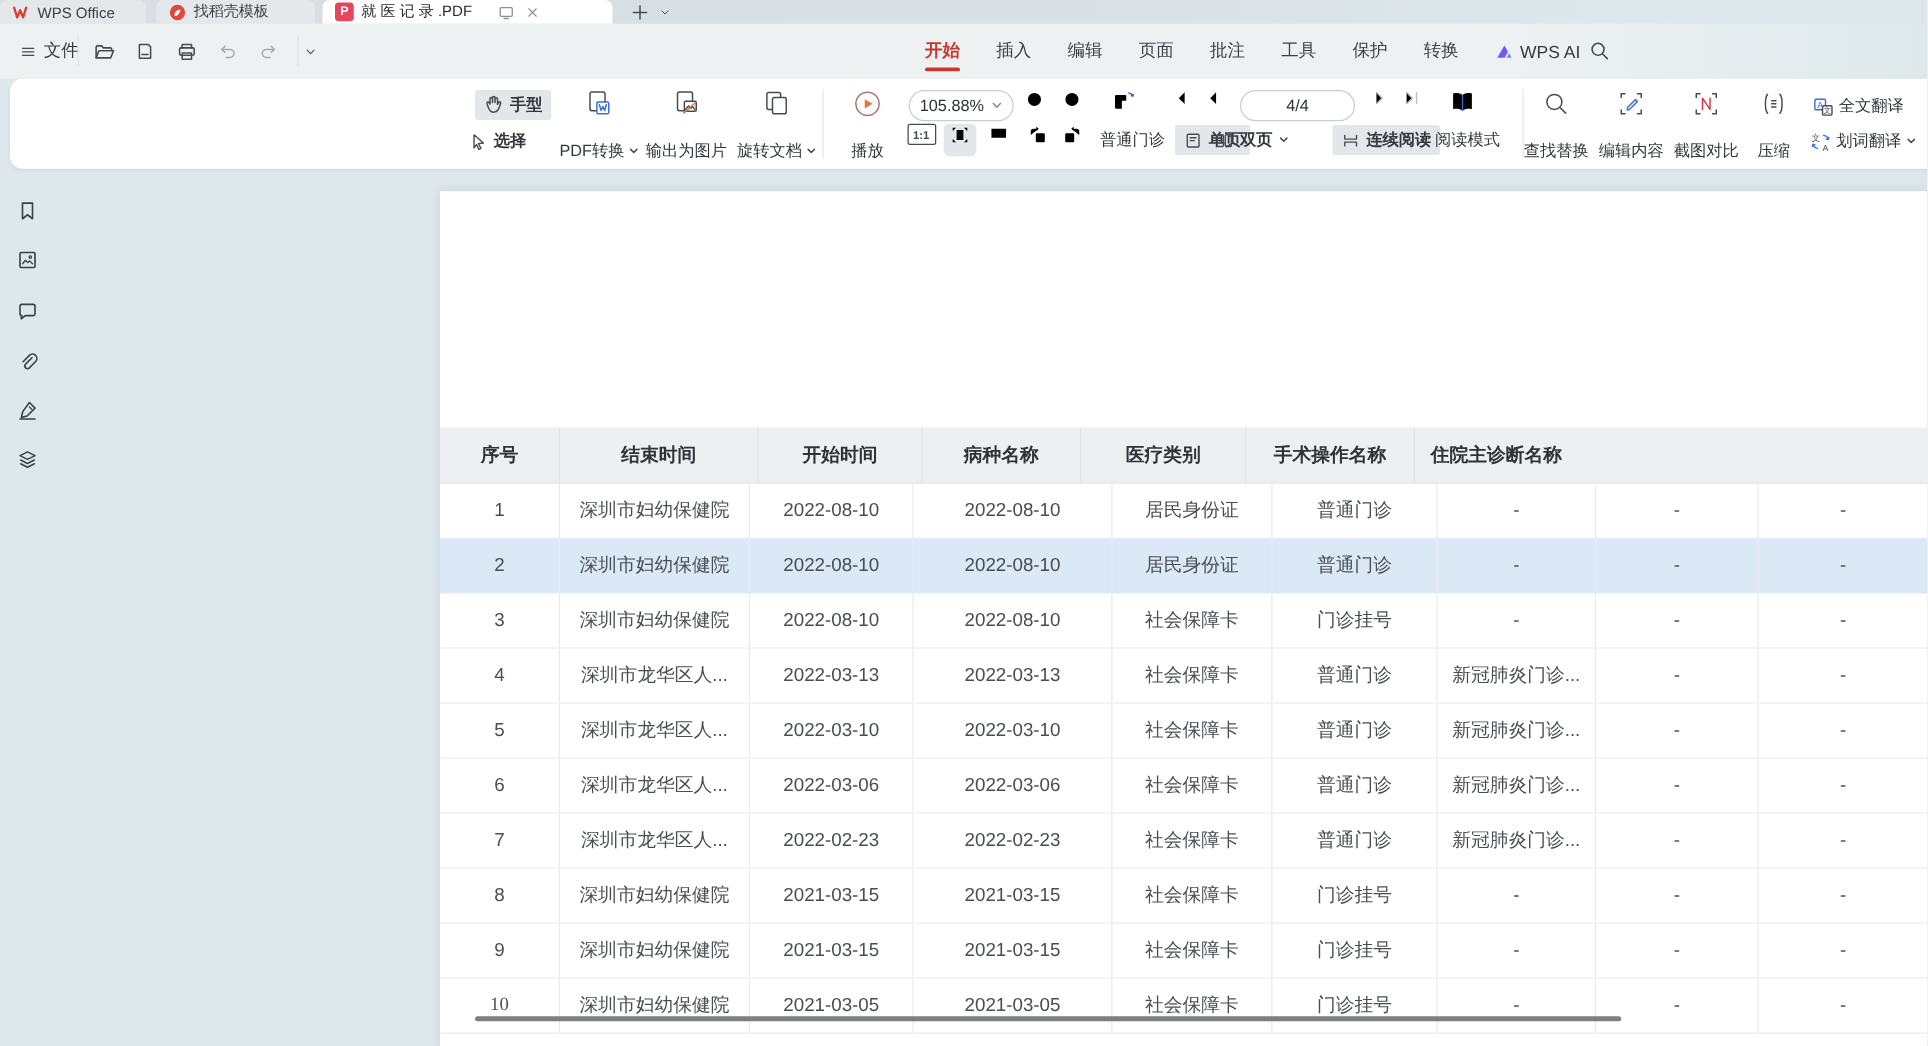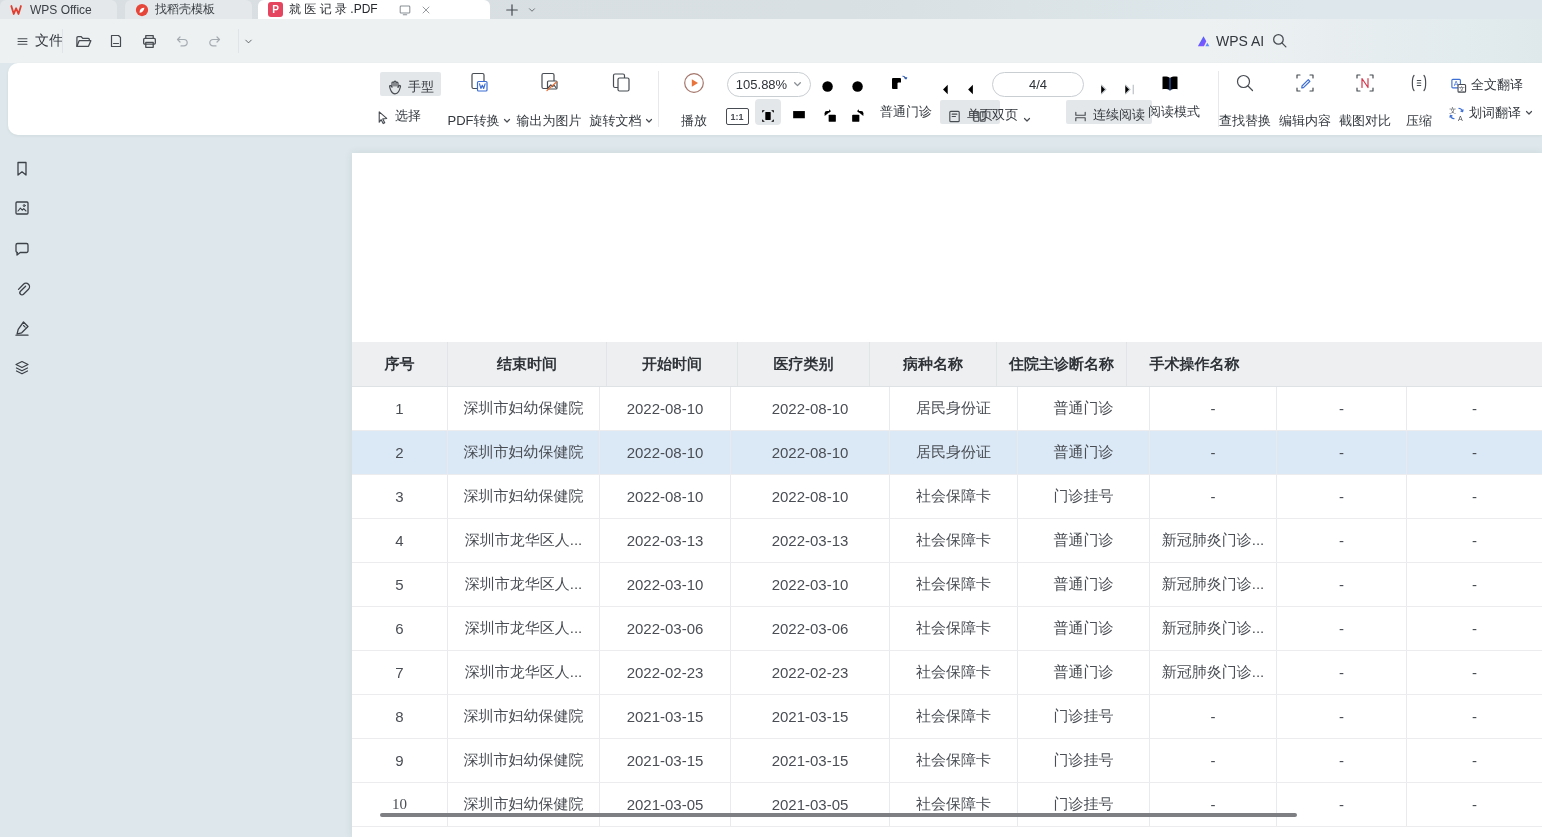--- a/index.html
+++ b/index.html
@@ -39,28 +39,28 @@
   .menu-item{font-size:14px;color:#3b4046;position:relative;padding:11px 0;}
   .menu-item.active{color:#c7392f;font-weight:bold;}
   .menu-item.active::after{content:"";position:absolute;left:0;right:0;bottom:4px;height:3px;border-radius:2px;background:#c7392f;}
   .wpsai{position:absolute;left:1196px;top:11px;height:22px;display:flex;align-items:center;gap:5px;font-size:14px;color:#33383e;}
   .menusearch{position:absolute;left:1271px;top:13px;}
 
   
   .ribbon{position:absolute;left:8px;top:63px;width:1534px;height:72px;background:#ffffff;
     border-radius:10px 0 0 10px;box-shadow:0 1px 3px rgba(40,60,70,.08);}
   .ribbon .vdiv{background:#e6e8ea;}
-  .rbtn-s{position:absolute;height:24px;display:flex;align-items:flex-end;gap:5px;font-size:13px;color:#33383e;
-    padding:0 7px;border-radius:2px;box-sizing:border-box;}
+  .rbtn-s{position:absolute;height:24px;display:flex;align-items:center;gap:5px;font-size:13px;color:#33383e;
+    padding:0 7px;border-radius:2px;box-sizing:border-box;font-weight:bold;}
   .rbtn-s.sel{background:#e4e7e9;}
   .rgroup{position:absolute;top:8px;width:84px;height:57px;display:flex;flex-direction:column;align-items:center;justify-content:space-between;}
   .rgroup .rlabel{font-size:13px;color:#33383e;display:flex;align-items:center;gap:3px;line-height:15px;}
   .pillbox{position:absolute;height:25px;border:1px solid #c9ced2;border-radius:13px;background:#fff;
     display:flex;align-items:center;justify-content:center;gap:6px;font-size:13px;color:#2e3338;box-sizing:border-box;}
-  .iconbtn{position:absolute;width:26px;height:26px;display:flex;align-items:flex-end;justify-content:center;border-radius:4px;}
+  .iconbtn{position:absolute;width:26px;height:26px;display:flex;align-items:flex-start;justify-content:center;border-radius:4px;}
   .iconbtn.sel{background:#e4e7e9;}
   .iconbtn.disabled svg{stroke:#bcc2c7;}
   .rtext{position:absolute;font-size:13px;color:#33383e;display:flex;align-items:center;gap:4px;}
   .oneone{width:21px;height:15px;border:1.4px solid #474c52;border-radius:2px;font-size:9px;color:#474c52;
     display:flex;align-items:center;justify-content:center;font-weight:bold;letter-spacing:0;}
 
   
   .sidebar{position:absolute;left:0;top:135px;width:44px;bottom:0;}
   .sbtn{position:absolute;left:8px;width:28px;height:28px;display:flex;align-items:center;justify-content:center;border-radius:4px;}
 
@@ -170,20 +170,30 @@
           <path d="M10 4l2.5 2.5L10 9"></path>
         </svg>
     </span>
     <span class="qbtn ic">
       <svg width="11" height="11" viewBox="0 0 16 16">
           <path d="M4 6l4 4 4-4"></path>
         </svg>
     </span>
   </div>
   <div class="vdiv" style="left:238px"></div>
+  <nav class="menus">
+      <span class="menu-item active">开始</span>
+      <span class="menu-item">插入</span>
+      <span class="menu-item">编辑</span>
+      <span class="menu-item">页面</span>
+      <span class="menu-item">批注</span>
+      <span class="menu-item">工具</span>
+      <span class="menu-item">保护</span>
+      <span class="menu-item">转换</span>
+    </nav>
   <div class="wpsai">
     <span class="ic">
       <svg width="15" height="15" viewBox="0 0 16 16">
           <defs>
             <linearGradient id="gai" x1="0" y1="0" x2="1" y2="1">
               <stop offset="0" stop-color="#2f6bff"></stop>
               <stop offset="1" stop-color="#9b4dff"></stop>
             </linearGradient>
           </defs>
           <path d="M2 13L8 2.5l3 5.2L8.5 13z" fill="url(#gai)" stroke="none"></path>
@@ -520,24 +530,24 @@
       </svg>
   </div>
 </div>
 
 <div class="page">
   <div class="dtable">
     <div class="thead">
         <div class="th" style="width: 96px;">序号</div>
         <div class="th" style="width: 159px;">结束时间</div>
         <div class="th" style="width: 131px;">开始时间</div>
+        <div class="th" style="width: 127px;">病种名称</div>
         <div class="th" style="width: 132px;">医疗类别</div>
-        <div class="th" style="width: 127px;">病种名称</div>
+        <div class="th" style="width: 135px;">手术操作名称</div>
         <div class="th" style="width: 130px;">住院主诊断名称</div>
-        <div class="th" style="width: 135px;">手术操作名称</div>
       </div>
     <div>
         <div class="tr">
           <div class="td" style="width: 96px;">1</div>
           <div class="td" style="width: 152px;">深圳市妇幼保健院</div>
           <div class="td" style="width: 131px;">2022-08-10</div>
           <div class="td" style="width: 159px;">2022-08-10</div>
           <div class="td" style="width: 128px;">居民身份证</div>
           <div class="td" style="width: 132px;">普通门诊</div>
           <div class="td" style="width: 127px;">-</div>

